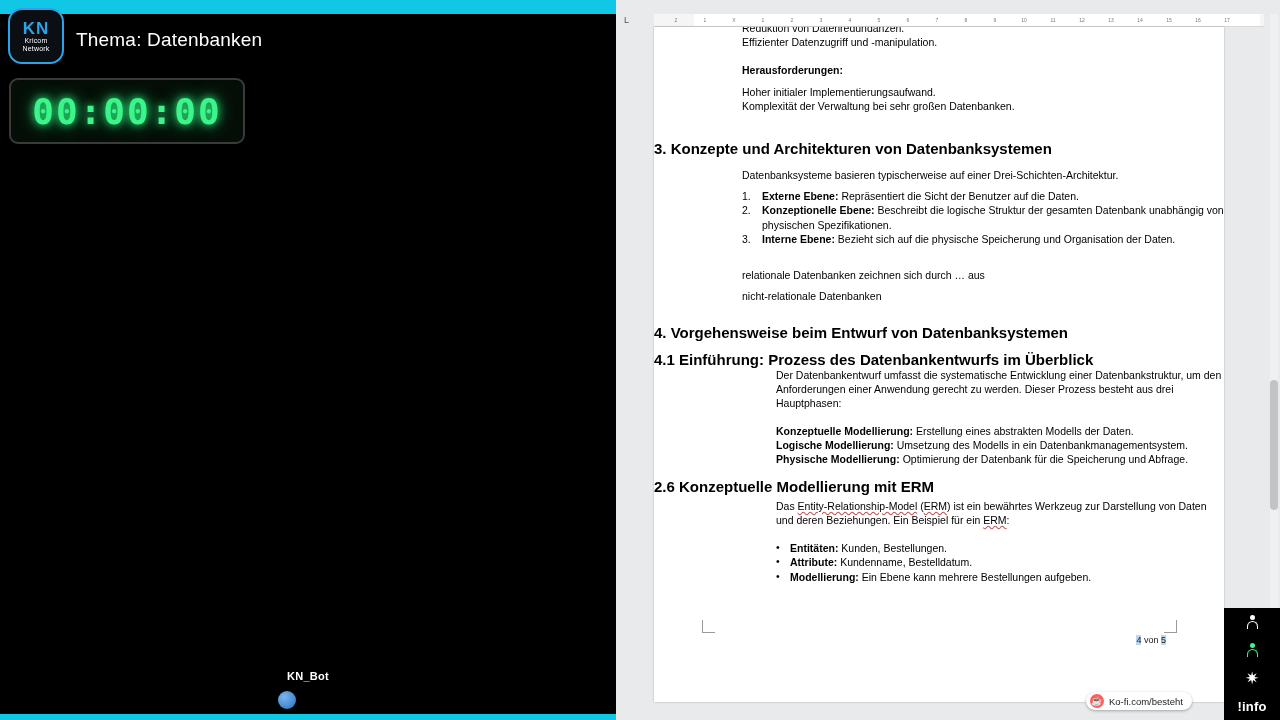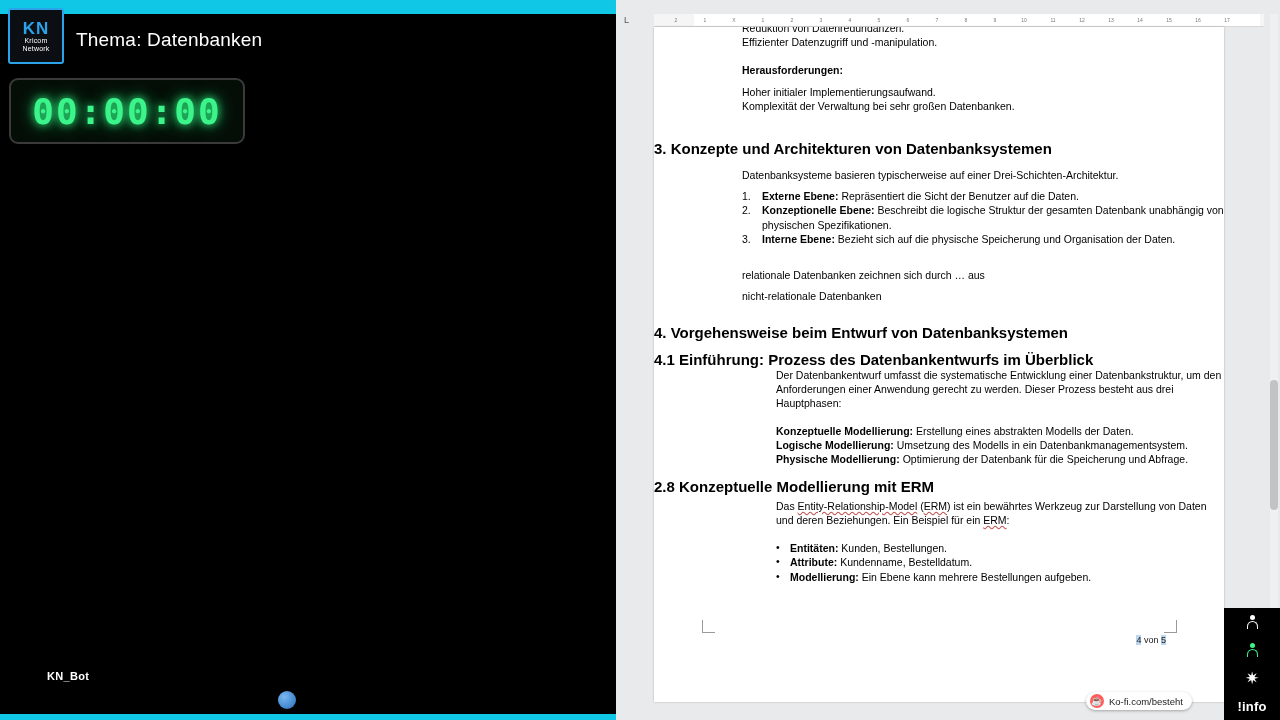--- a/index.html
+++ b/index.html
@@ -44,21 +44,21 @@
     height: 6px;
     background: #11c7e6;
   }
   #logo-box {
     position: absolute;
     left: 8px; top: 8px;
     width: 56px;
     height: 56px;
     background: #0b0f14;
     border: 2px solid #2aa3e8;
-    border-radius: 3px;
+    border-radius: 14px;
     display: flex;
     flex-direction: column;
     align-items: center;
     justify-content: center;
     box-sizing: border-box;
   }
   #logo-kn {
     color: #2aa3e8;
     font-size: 17px;
     font-weight: bold;
@@ -99,26 +99,25 @@
     font-size: 36px;
     font-weight: bold;
     letter-spacing: 2px;
     text-shadow: 0 0 9px #2ef07f, 0 0 18px #17a354;
   }
   #bot-label {
     position: absolute;
     left: 0;
     top: 670px;
     width: 616px;
-    text-align: left;
+    text-align: center;
     color: #ffffff;
     font-size: 11px;
     font-weight: bold;
     letter-spacing: .3px;
-    padding-left: 47px;
   }
   #bot-avatar {
     position: absolute;
     left: 278px;
     top: 691px;
     width: 18px;
     height: 18px;
     border-radius: 50%;
     background: radial-gradient(circle at 35% 32%, #7ab6f0 0%, #4b8fd4 55%, #2f6cb0 100%);
   }
@@ -491,21 +490,21 @@
           <span>Umsetzung des Modells in ein Datenbankmanagementsystem.</span>
         </p>
         <p class="p doc-indent-3">
           <span class="b">Physische Modellierung:</span>
           <span>Optimierung der Datenbank für die Speicherung und Abfrage.</span>
         </p>
 
         <div style="height:13px"></div>
 
         <h3 class="sec doc-indent-1">
-          <span>2.8 Konzeptuelle Modellierung mit ERM</span>
+          <span>2.6 Konzeptuelle Modellierung mit ERM</span>
         </h3>
 
         <div style="height:5px"></div>
 
         <p class="p doc-indent-3">
           <span>Das </span><span class="u-wavy">Entity-Relationship-Model</span><span> (</span><span class="u-wavy">ERM</span><span>) ist ein bewährtes Werkzeug zur Darstellung von Daten und deren Beziehungen. Ein Beispiel für ein </span><span class="u-wavy">ERM</span><span>:</span>
         </p>
 
         <div style="height:14px"></div>
 

